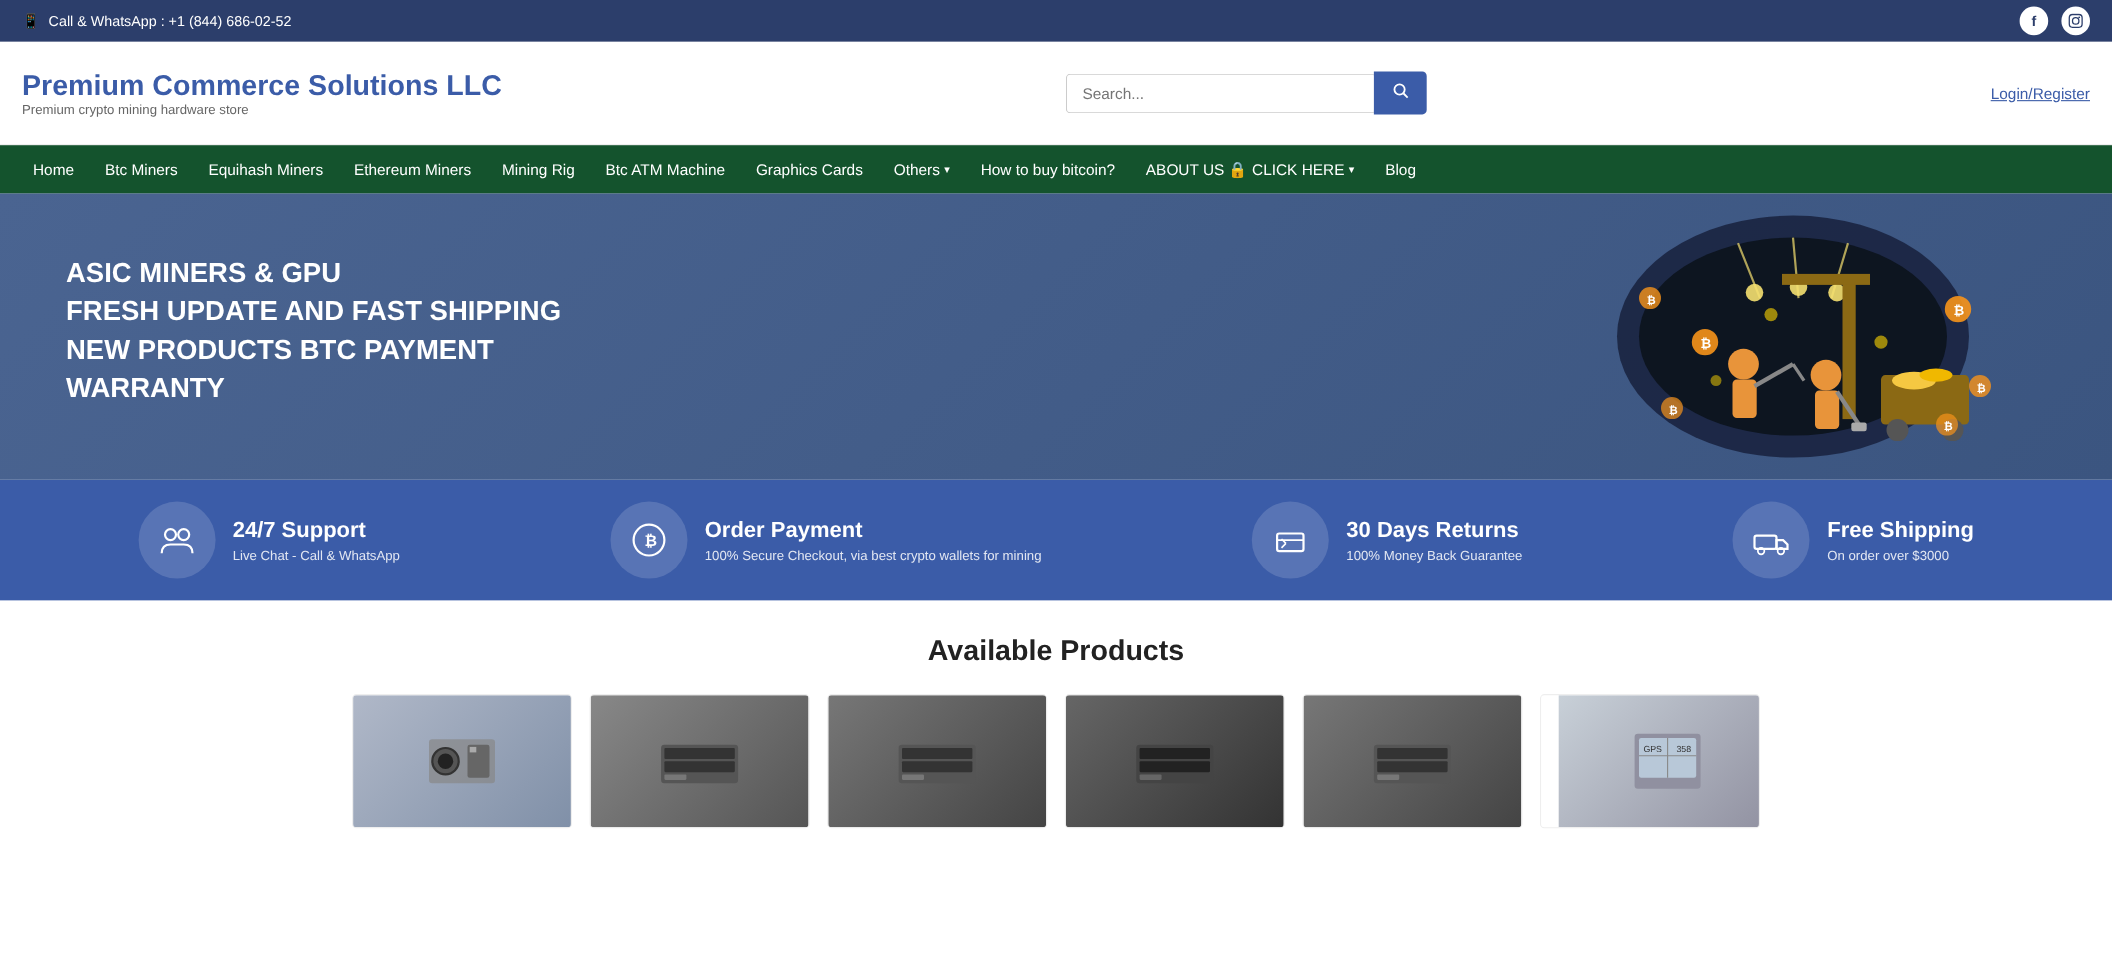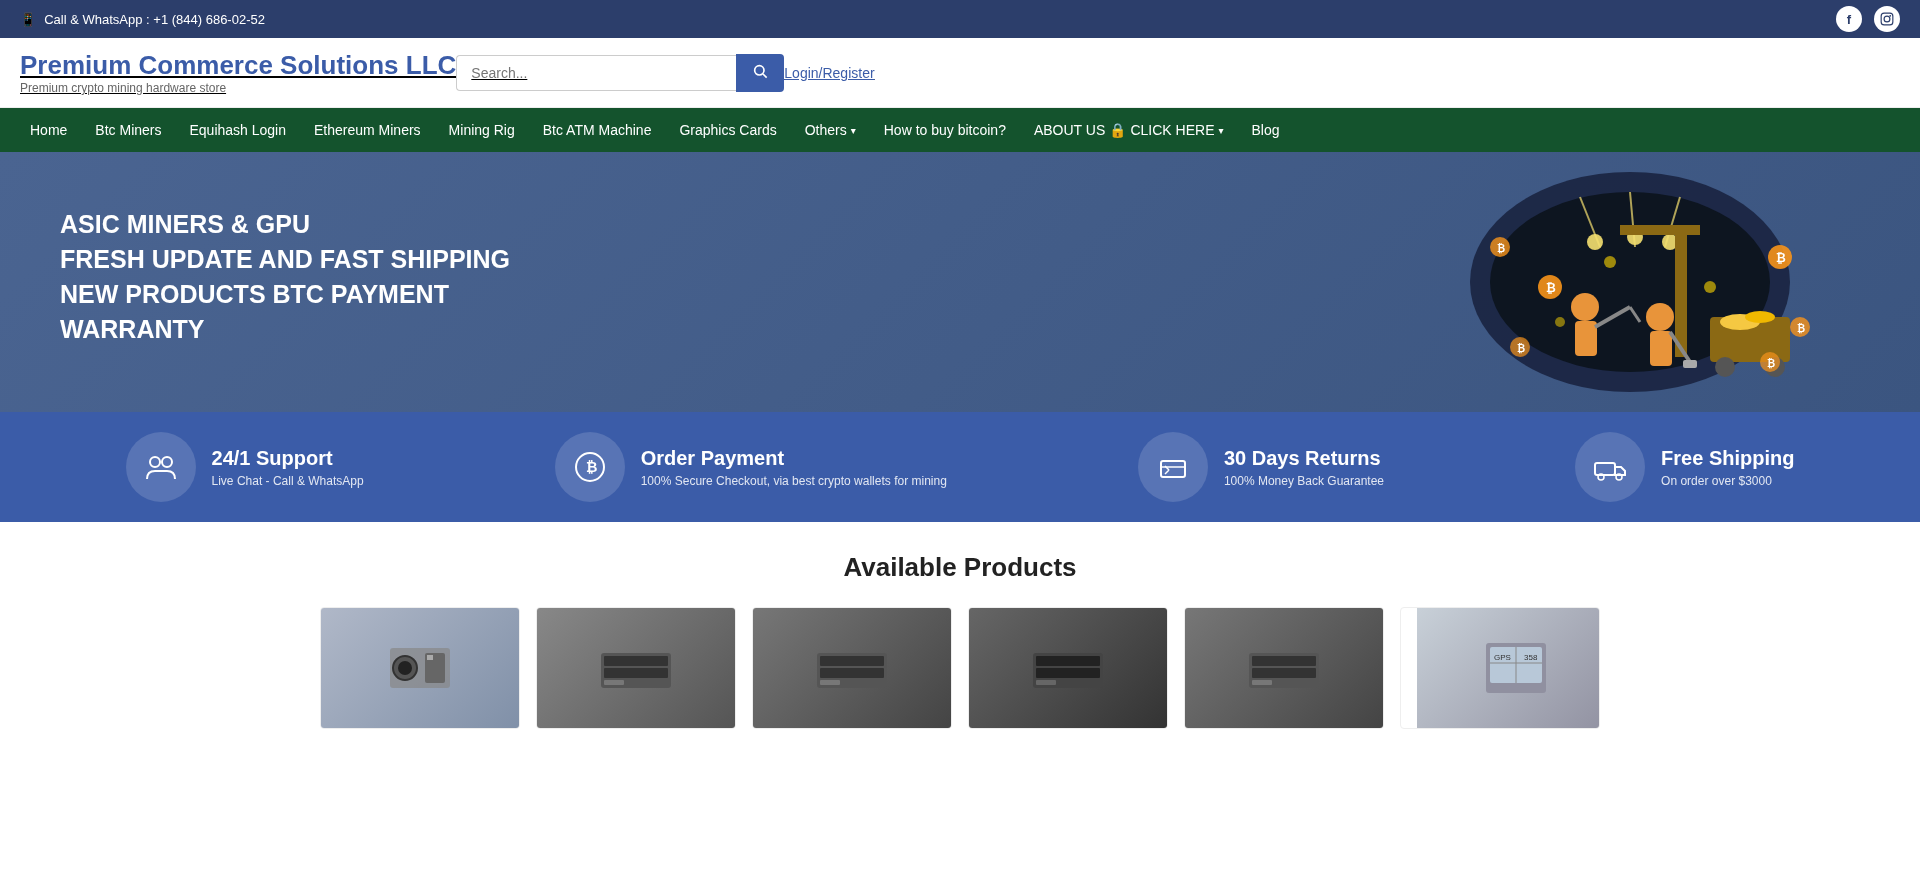--- a/index.html
+++ b/index.html
@@ -24,25 +24,25 @@
       display: flex; align-items: center; justify-content: center;
       cursor: pointer;
       color: #2c3e6b;
       font-weight: bold;
       font-size: 13px;
     }
 
     
     .header {
       background: #fff;
-      padding: 12px 20px;
-      display: flex;
-      align-items: center;
+      padding: 24px 20px;
+      display: flex;
+      align-items: center;
+      justify-content: space-between;
       border-bottom: 1px solid #eee;
-      text-decoration: underline;
     }
     .logo-area { }
     .logo-title {
       color: #3b5ca8;
       font-size: 26px;
       font-weight: bold;
       text-decoration: none;
     }
     .logo-subtitle {
       color: #666;
@@ -248,21 +248,21 @@
         <line x1="16.5" y1="16.5" x2="22" y2="22"></line>
       </svg>
     </button>
   </div>
   <div class="login-link">Login/Register</div>
 </div>
 
 <nav class="nav">
   <div class="nav-item active">Home</div>
   <div class="nav-item">Btc Miners</div>
-  <div class="nav-item">Equihash Login</div>
+  <div class="nav-item">Equihash Miners</div>
   <div class="nav-item">Ethereum Miners</div>
   <div class="nav-item">Mining Rig</div>
   <div class="nav-item">Btc ATM Machine</div>
   <div class="nav-item">Graphics Cards</div>
   <div class="nav-item">
     Others <span class="dropdown-arrow">▾</span>
   </div>
   <div class="nav-item">How to buy bitcoin?</div>
   <div class="nav-item">
     ABOUT US 🔒 CLICK HERE <span class="dropdown-arrow">▾</span>
@@ -340,21 +340,21 @@
 <div class="features-bar">
   <div class="feature-item">
     <div class="feature-icon-circle">
       <svg width="36" height="36" viewBox="0 0 36 36" fill="none">
         <circle cx="12" cy="13" r="5" stroke="white" stroke-width="2" fill="none"></circle>
         <circle cx="24" cy="13" r="5" stroke="white" stroke-width="2" fill="none"></circle>
         <path d="M4 30 Q4 22 12 22 Q18 22 18 22 Q18 22 24 22 Q32 22 32 30" stroke="white" stroke-width="2" fill="none"></path>
       </svg>
     </div>
     <div>
-      <div class="feature-title">24/1 Support</div>
+      <div class="feature-title">24/7 Support</div>
       <div class="feature-sub">Live Chat - Call &amp; WhatsApp</div>
     </div>
   </div>
 
   <div class="feature-item">
     <div class="feature-icon-circle">
       <svg width="36" height="36" viewBox="0 0 36 36" fill="none">
         <circle cx="18" cy="18" r="14" stroke="white" stroke-width="2" fill="none"></circle>
         <text x="14" y="23" fill="white" font-size="14" font-weight="bold">₿</text>
       </svg>

